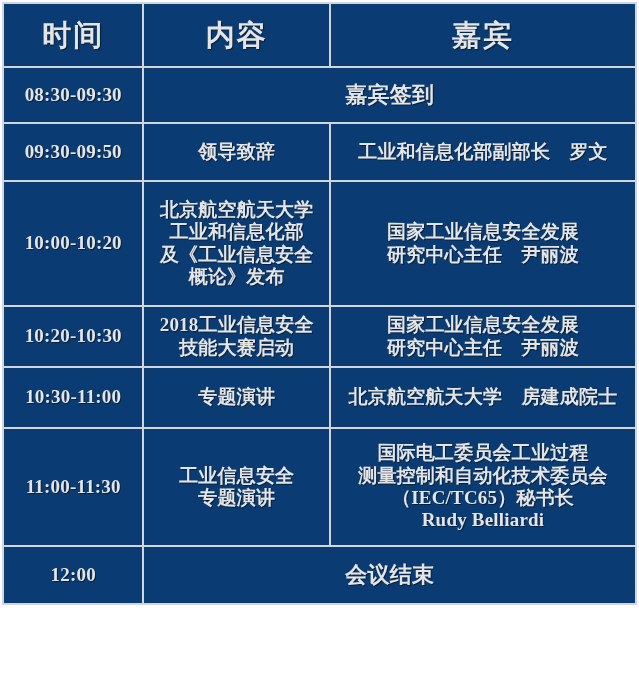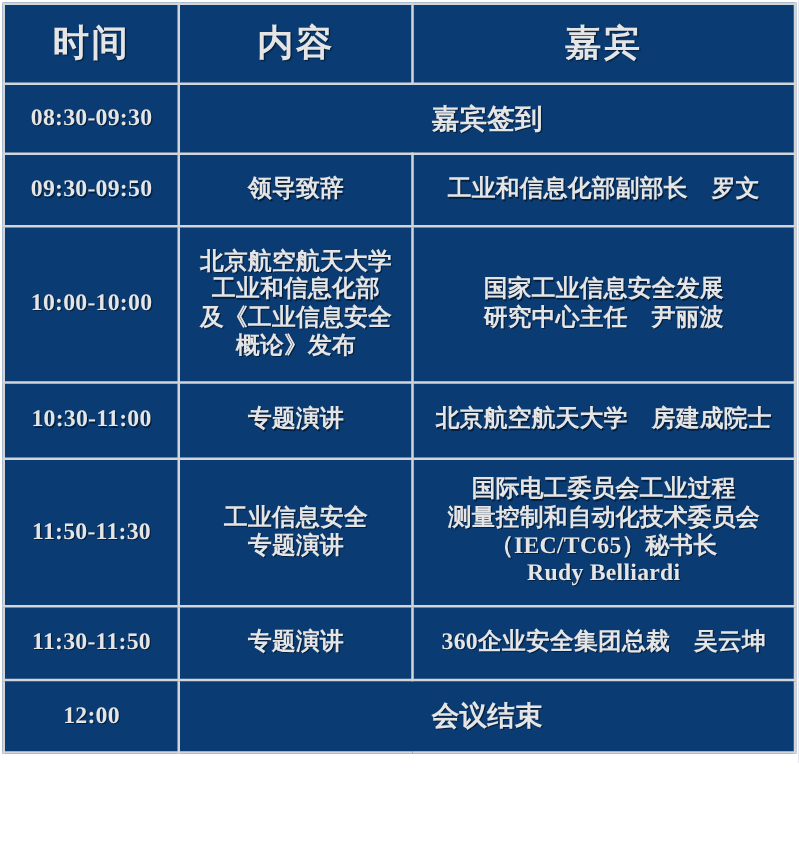--- a/index.html
+++ b/index.html
@@ -121,78 +121,80 @@
               <span>领导致辞</span>
             </div>
           </td>
           <td class="guest-cell">
             <div class="cell-lines">
               <span>工业和信息化部副部长　罗文</span>
             </div>
           </td>
         </tr>
         <tr class="r-3">
-          <td class="time-cell">10:00-10:00</td>
+          <td class="time-cell">10:00-10:20</td>
           <td class="topic-cell">
             <div class="cell-lines">
               <span>北京航空航天大学</span>
               <span>工业和信息化部</span>
               <span>及《工业信息安全</span>
               <span>概论》发布</span>
             </div>
           </td>
           <td class="guest-cell">
             <div class="cell-lines">
               <span>国家工业信息安全发展</span>
               <span>研究中心主任　尹丽波</span>
             </div>
           </td>
         </tr>
+        <tr class="r-4">
+          <td class="time-cell">10:20-10:30</td>
+          <td class="topic-cell">
+            <div class="cell-lines">
+              <span>2018工业信息安全</span>
+              <span>技能大赛启动</span>
+            </div>
+          </td>
+          <td class="guest-cell">
+            <div class="cell-lines">
+              <span>国家工业信息安全发展</span>
+              <span>研究中心主任　尹丽波</span>
+            </div>
+          </td>
+        </tr>
         <tr class="r-5">
           <td class="time-cell">10:30-11:00</td>
           <td class="topic-cell">
             <div class="cell-lines">
               <span>专题演讲</span>
             </div>
           </td>
           <td class="guest-cell">
             <div class="cell-lines">
               <span>北京航空航天大学　房建成院士</span>
             </div>
           </td>
         </tr>
         <tr class="r-6">
-          <td class="time-cell">11:50-11:30</td>
+          <td class="time-cell">11:00-11:30</td>
           <td class="topic-cell">
             <div class="cell-lines">
               <span>工业信息安全</span>
               <span>专题演讲</span>
             </div>
           </td>
           <td class="guest-cell">
             <div class="cell-lines">
               <span>国际电工委员会工业过程</span>
               <span>测量控制和自动化技术委员会</span>
               <span>（IEC/TC65）秘书长</span>
               <span>Rudy Belliardi</span>
             </div>
           </td>
         </tr>
-        <tr class="r-7">
-          <td class="time-cell">11:30-11:50</td>
-          <td class="topic-cell">
-            <div class="cell-lines">
-              <span>专题演讲</span>
-            </div>
-          </td>
-          <td class="guest-cell">
-            <div class="cell-lines">
-              <span>360企业安全集团总裁　吴云坤</span>
-            </div>
-          </td>
-        </tr>
         <tr class="r-8">
           <td class="time-cell">12:00</td>
           <td colspan="2" class="merged-cell">会议结束</td>
         </tr>
       </tbody>
   </table>
 </div>
 
 </body></html>

